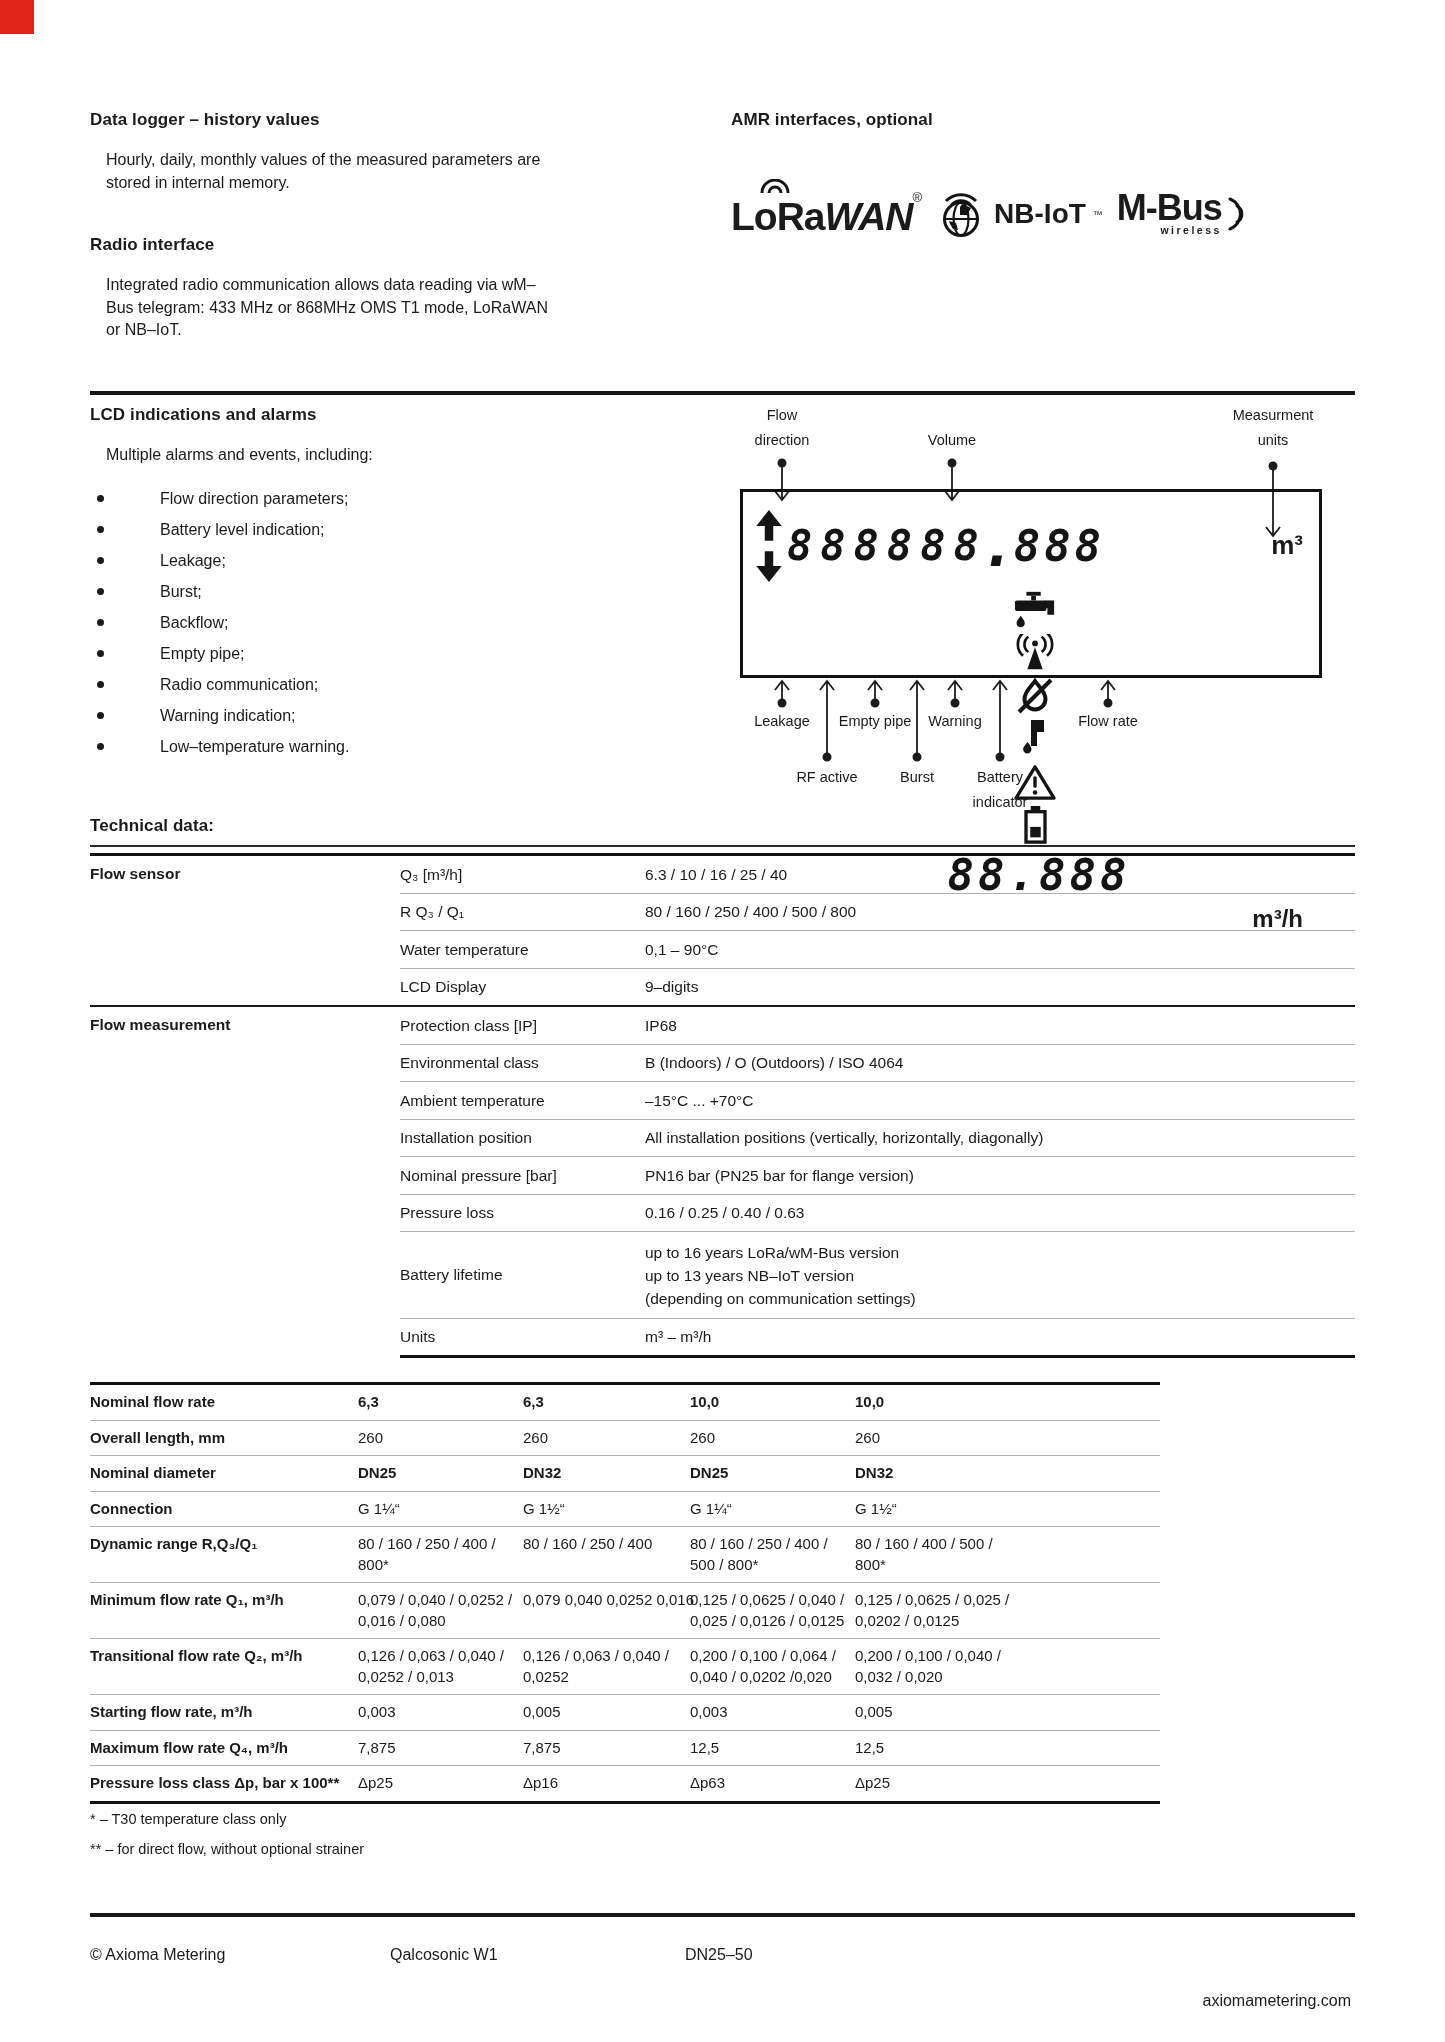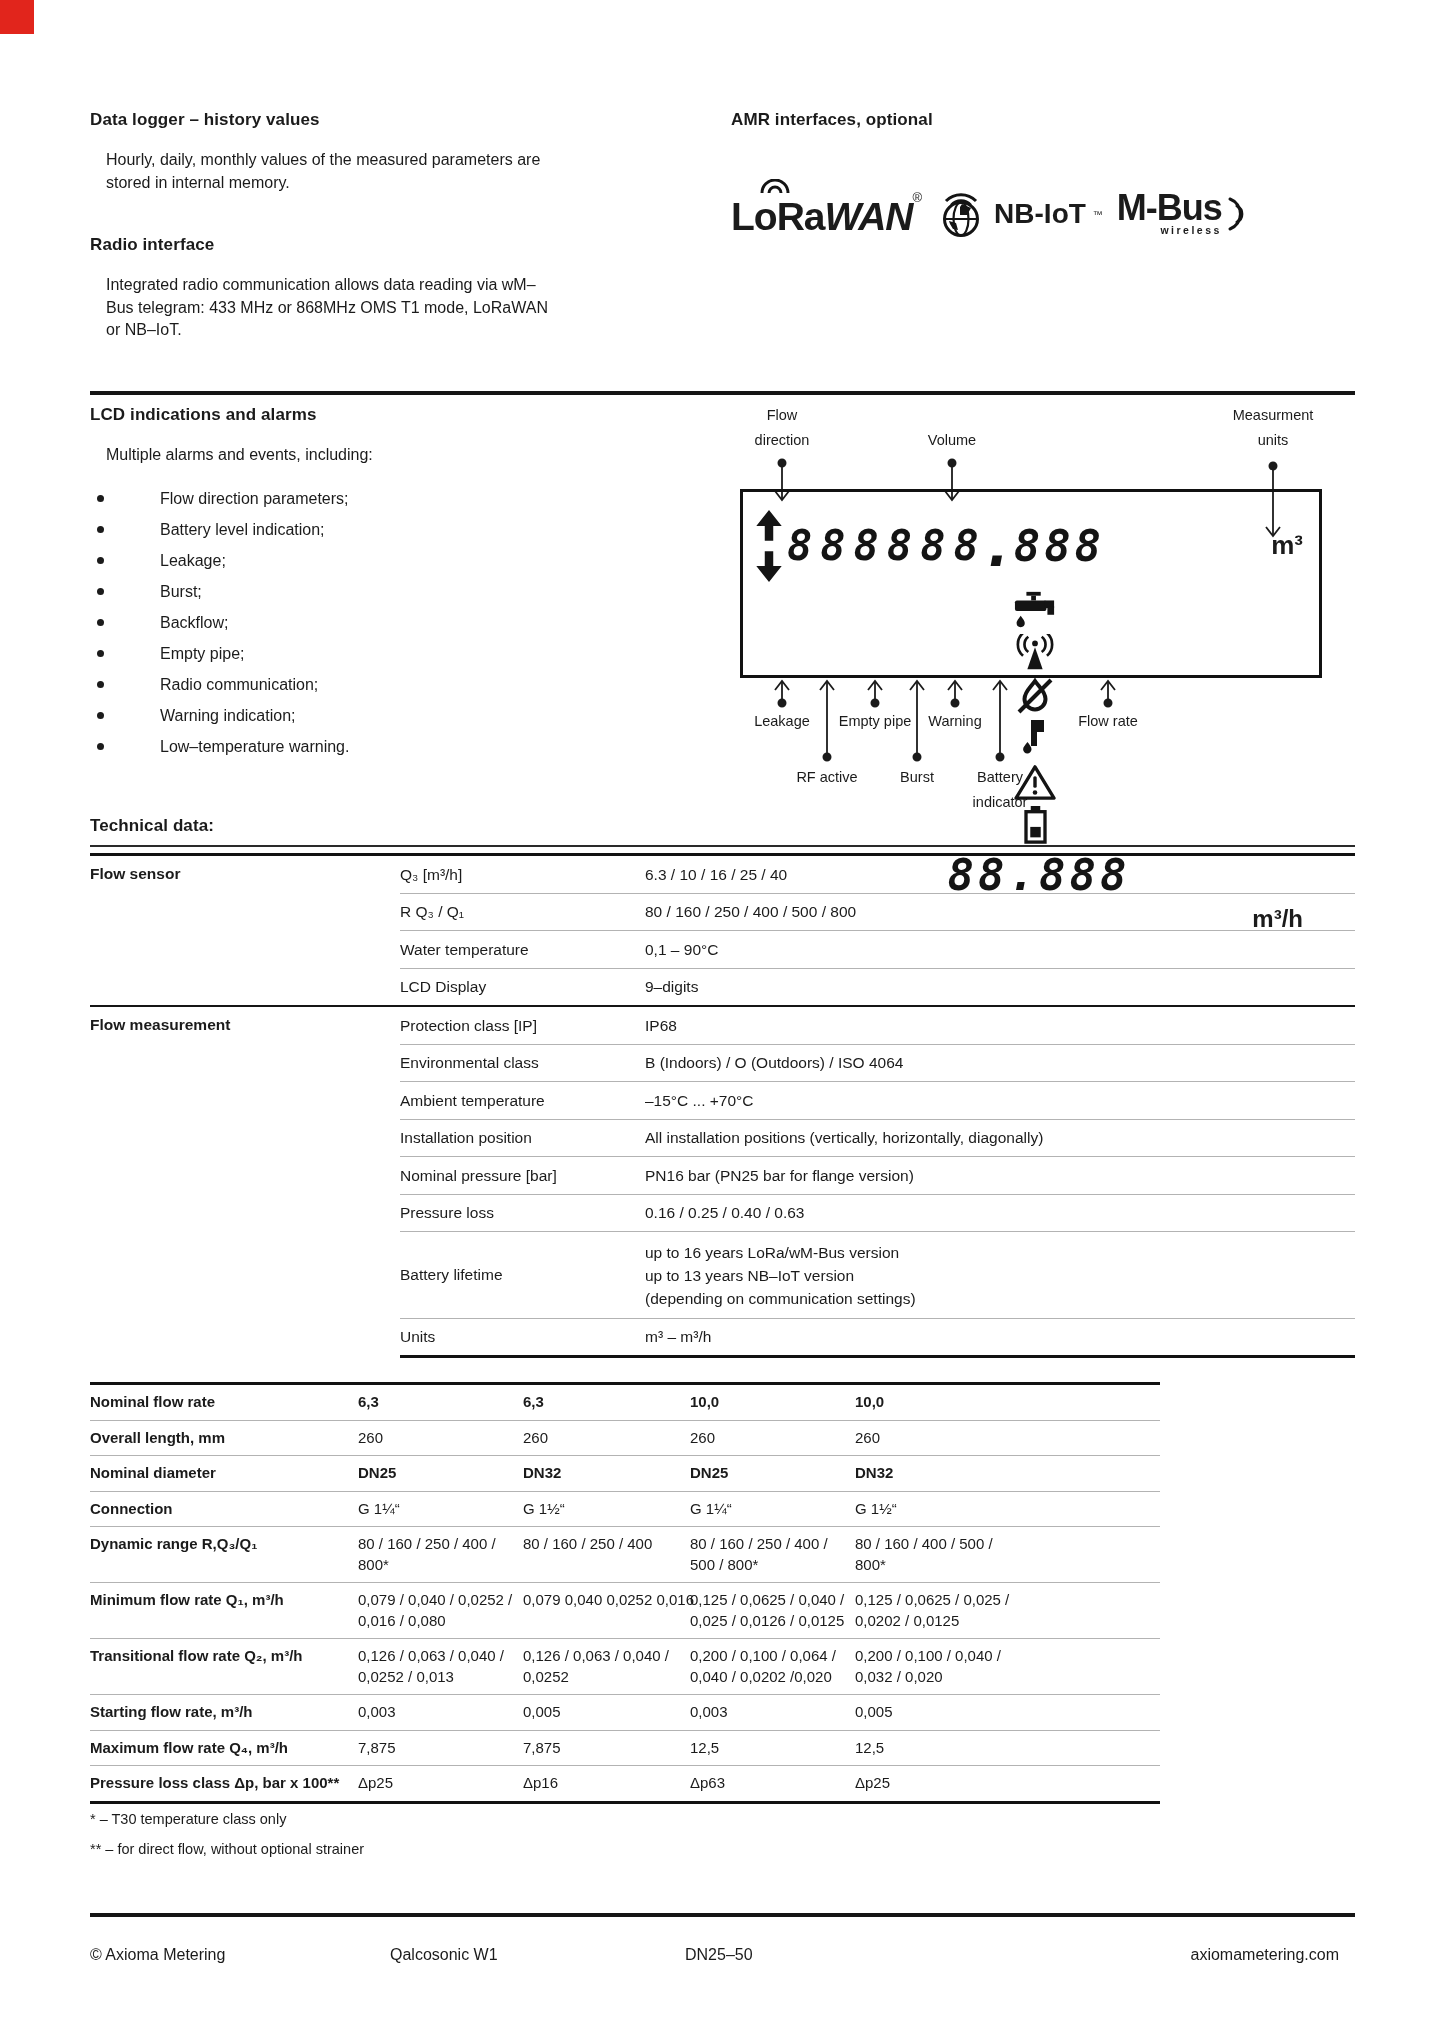--- a/index.html
+++ b/index.html
@@ -71,21 +71,21 @@
   .footnotes{left:90px;top:1804px;width:900px;font-size:14.5px;line-height:30px;}
   .footnotes div{display:block;}
 
   
   .rule-footer{left:90px;top:1913px;width:1265px;height:3.5px;}
   .footer{left:90px;top:1946px;width:1265px;height:24px;font-size:16px;}
   .footer span{position:absolute;top:0;white-space:nowrap;}
   .f-copy{left:0;}
   .f-prod{left:300px;}
   .f-range{left:595px;}
-  .f-site{right:16px;}
+  .f-site{right:4px;margin-top:46px;}
 
   svg{display:block;}
   .stroke{fill:none;stroke:#141414;}
 </style>
 </head>
 <body>
 
 <div class="page">
   <div class="corner"></div>
 

